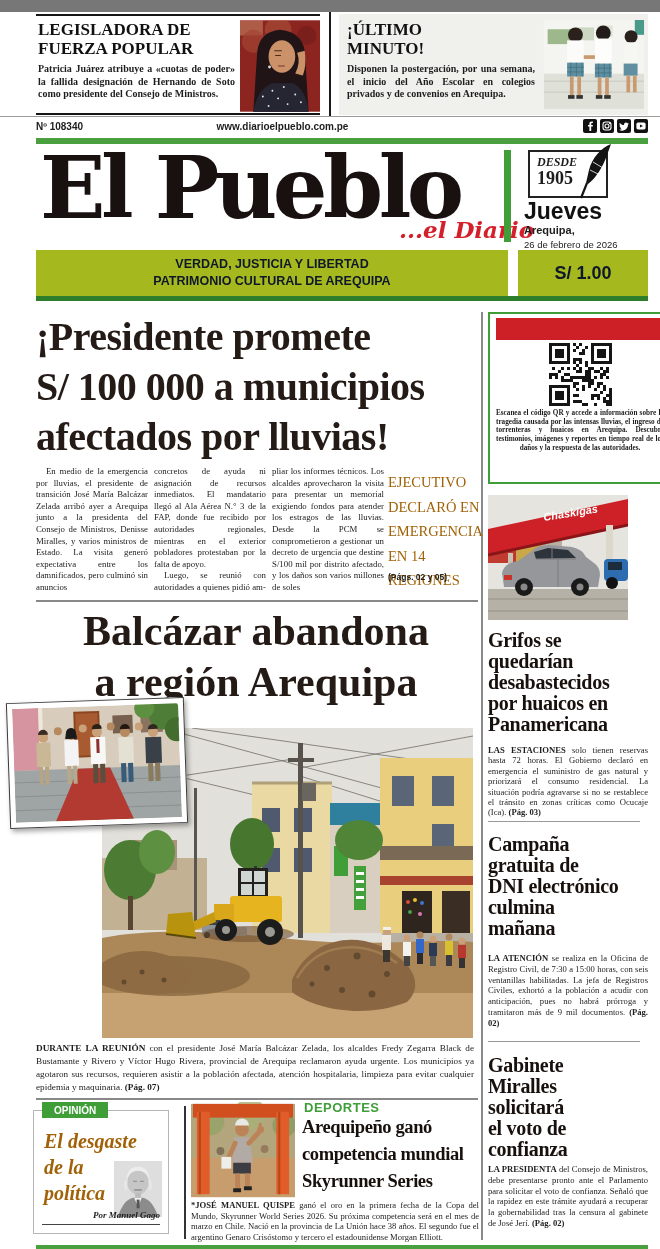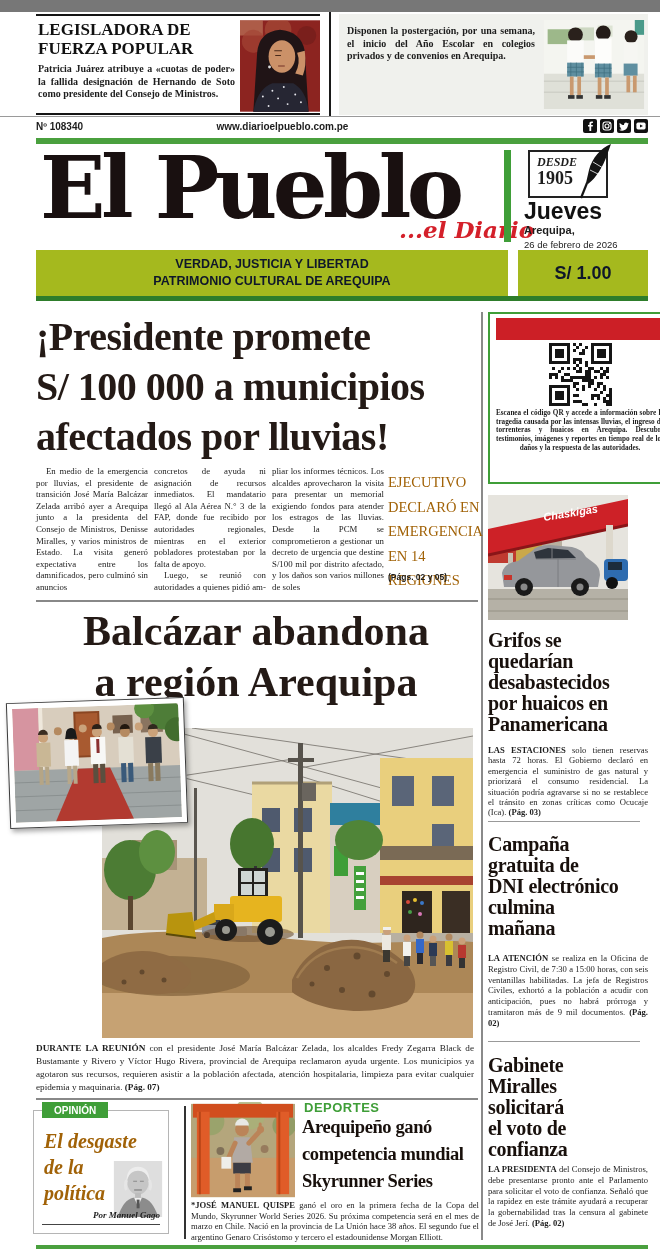--- a/index.html
+++ b/index.html
@@ -155,20 +155,22 @@
             <circle cx="40" cy="82" r="1"></circle>
         </g>
       </svg>
     </div>
   </div>
 
   <div class="abs teaser-divider"></div>
 
   <div class="abs teaser-right">
     <div class="teaser-txt">
+      <div class="teaser-title">¡ÚLTIMO
+MINUTO!</div>
       <div class="teaser-sub">Disponen la postergación, por una semana, el inicio del Año Escolar en colegios privados y de convenios en Arequipa.</div>
     </div>
     <div class="teaser-photo">
       <svg width="108" height="89" viewBox="0 0 108 96">
         <rect width="108" height="96" fill="#eef0ea"></rect>
         <rect x="0" y="0" width="108" height="58" fill="#f4f5f0"></rect>
         <rect x="4" y="10" width="26" height="16" fill="#9db88a"></rect>
         <rect x="34" y="8" width="20" height="14" fill="#cdd8c2"></rect>
         <rect x="58" y="6" width="16" height="12" fill="#dde4d4"></rect>
         <rect x="98" y="0" width="10" height="16" fill="#4a9a8a"></rect>

